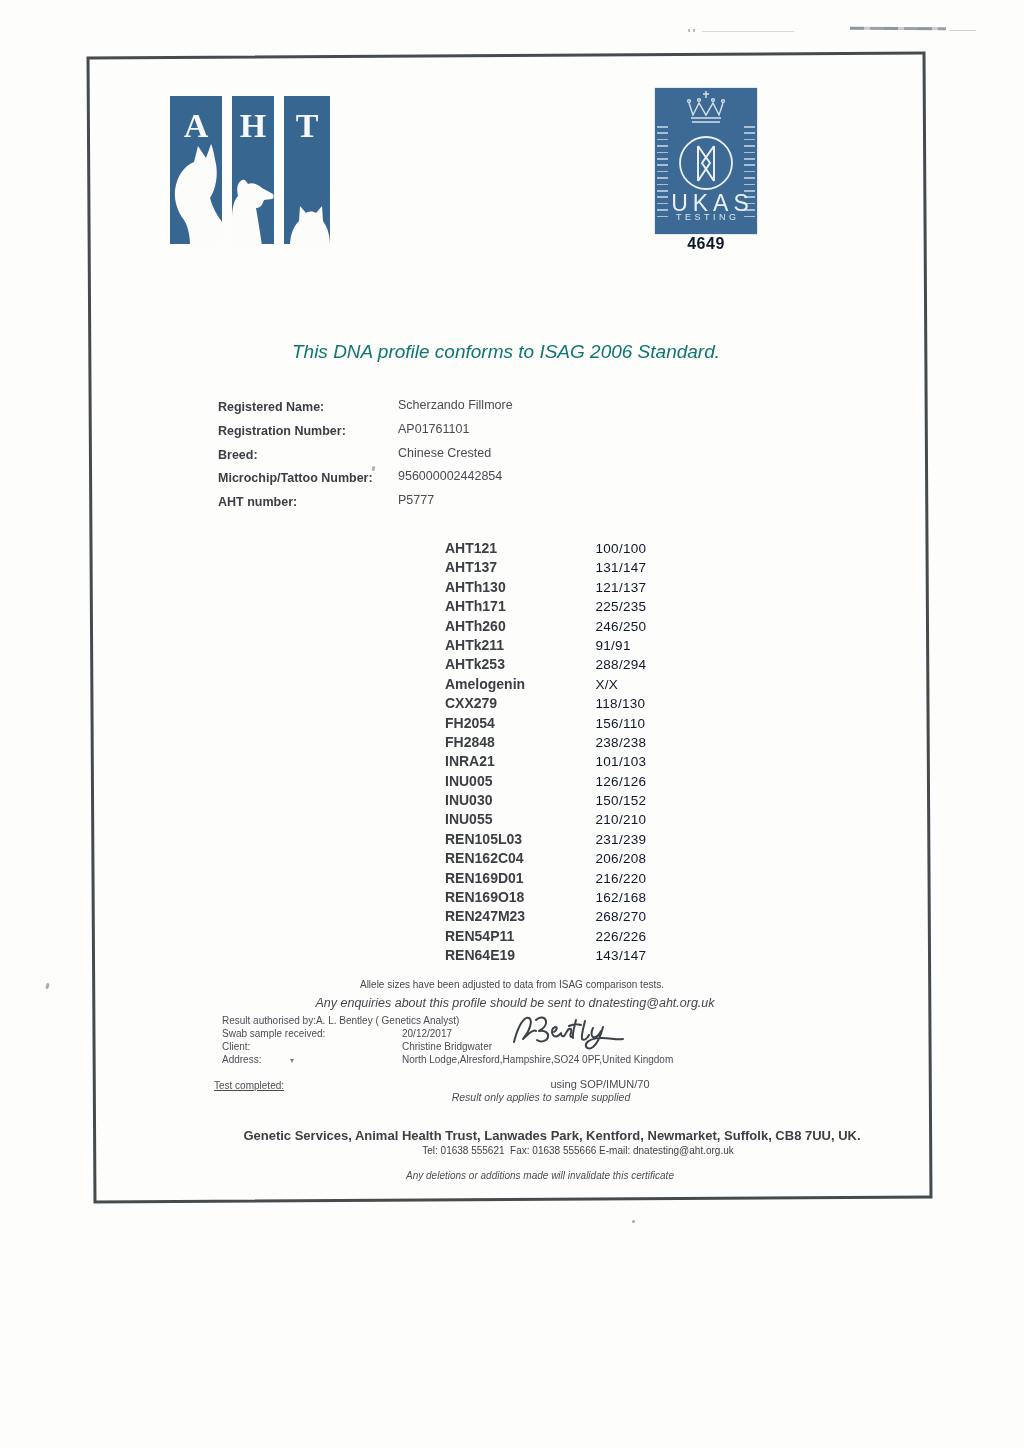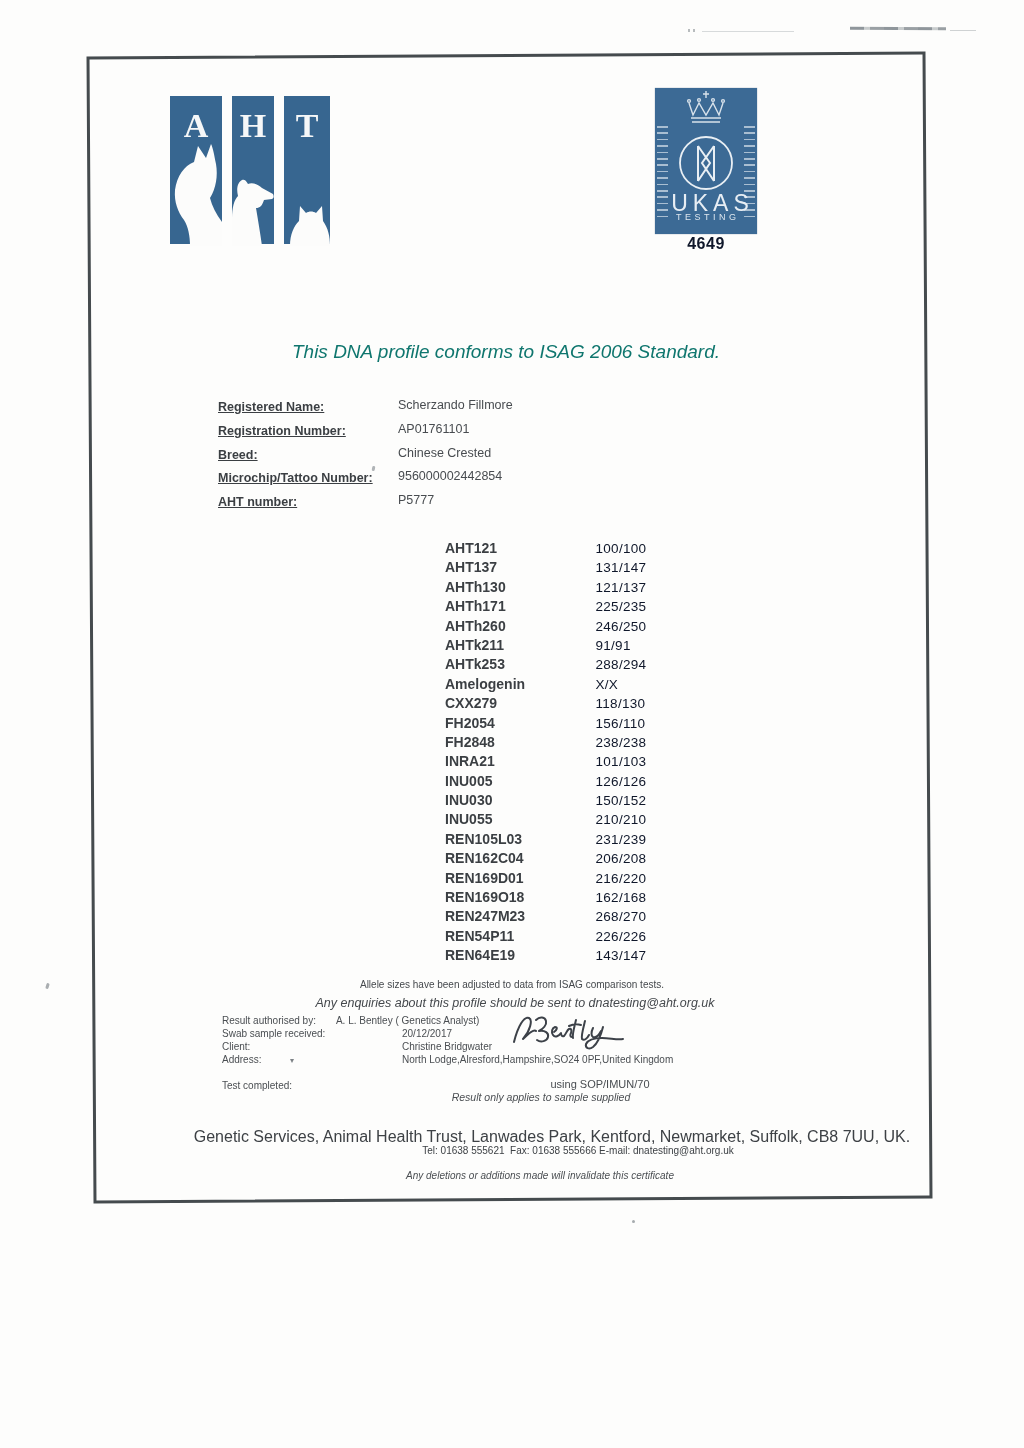--- a/index.html
+++ b/index.html
@@ -63,46 +63,46 @@
     white-space:nowrap;
   }
   .doc-subtitle{
     position:absolute;top:341px;left:506px;transform:translateX(-50%);
     font-size:19px;font-style:italic;color:#0f766e;white-space:nowrap;
   }
 
   
   .details{position:absolute;left:218px;top:394px;}
   .detail-row{height:23.8px;line-height:23.8px;white-space:nowrap;position:relative;}
-  .detail-label{font-weight:700;color:#3b3f43;font-size:12.5px;text-decoration:underline;}
+  .detail-label{font-weight:700;color:#3b3f43;font-size:12.5px;}
   .detail-value{position:absolute;left:180px;top:0;font-size:12.5px;color:#484c50;}
 
   
   .markers{position:absolute;left:401px;top:538px;}
   .marker-row{height:19.4px;line-height:19.4px;white-space:nowrap;position:relative;}
   .marker-name{font-weight:700;color:#3b3f43;font-size:14px;display:inline-block;width:146px;margin-left:44px;}
   .marker-value{font-size:13.5px;color:#0f172a;letter-spacing:.3px;}
 
   
   .note-1{position:absolute;top:979px;left:512px;transform:translateX(-50%);font-size:10px;color:#44484c;white-space:nowrap;}
   .note-2{position:absolute;top:996px;left:515px;transform:translateX(-50%);font-size:12.5px;font-style:italic;color:#44484c;white-space:nowrap;}
 
   
   .auth{position:absolute;left:222px;top:1015px;font-size:10px;color:#4a4e52;}
   .auth-row{height:12.9px;line-height:12.9px;white-space:nowrap;position:relative;}
   .auth-value{position:absolute;left:180px;top:0;}
-  .auth-value.inline{position:static;margin-left:20px;}
+  .auth-value.inline{position:static;margin-left:0;}
   .auth-stray{position:absolute;left:68px;top:1px;font-size:8px;color:#7d8286;}
 
-  .test-completed{position:absolute;left:222px;top:1080px;font-size:10px;color:#4a4e52;white-space:nowrap;}
+  .test-completed{position:absolute;left:214px;top:1080px;font-size:10px;color:#4a4e52;white-space:nowrap;text-decoration:underline;}
   .sop-note{position:absolute;left:600px;top:1078px;transform:translateX(-50%);font-size:11px;color:#484c50;white-space:nowrap;}
   .sample-note{position:absolute;left:541px;top:1091px;transform:translateX(-50%);font-size:10.5px;font-style:italic;color:#4a4e52;white-space:nowrap;}
 
   
-  .footer-address{position:absolute;top:1128px;left:542px;transform:translateX(-50%);font-size:16px;font-weight:400;color:#3d4145;white-space:pre;padding-left:20px;}
+  .footer-address{position:absolute;top:1128px;left:542px;transform:translateX(-50%);font-size:13px;font-weight:700;color:#3d4145;white-space:pre;padding-left:20px;}
   .footer-contact{position:absolute;top:1145px;left:578px;transform:translateX(-50%);font-size:10px;font-weight:400;color:#3d4145;white-space:pre;}
   .footer-warning{position:absolute;top:1170px;left:540px;transform:translateX(-50%);font-size:10px;font-style:italic;color:#4a4e52;white-space:nowrap;}
 
   
   .signature{position:absolute;left:510px;top:1012px;}
 </style>
 </head>
 <body>
 
 <div class="abs" style="left:0;top:0;width:1024px;height:1448px;">

